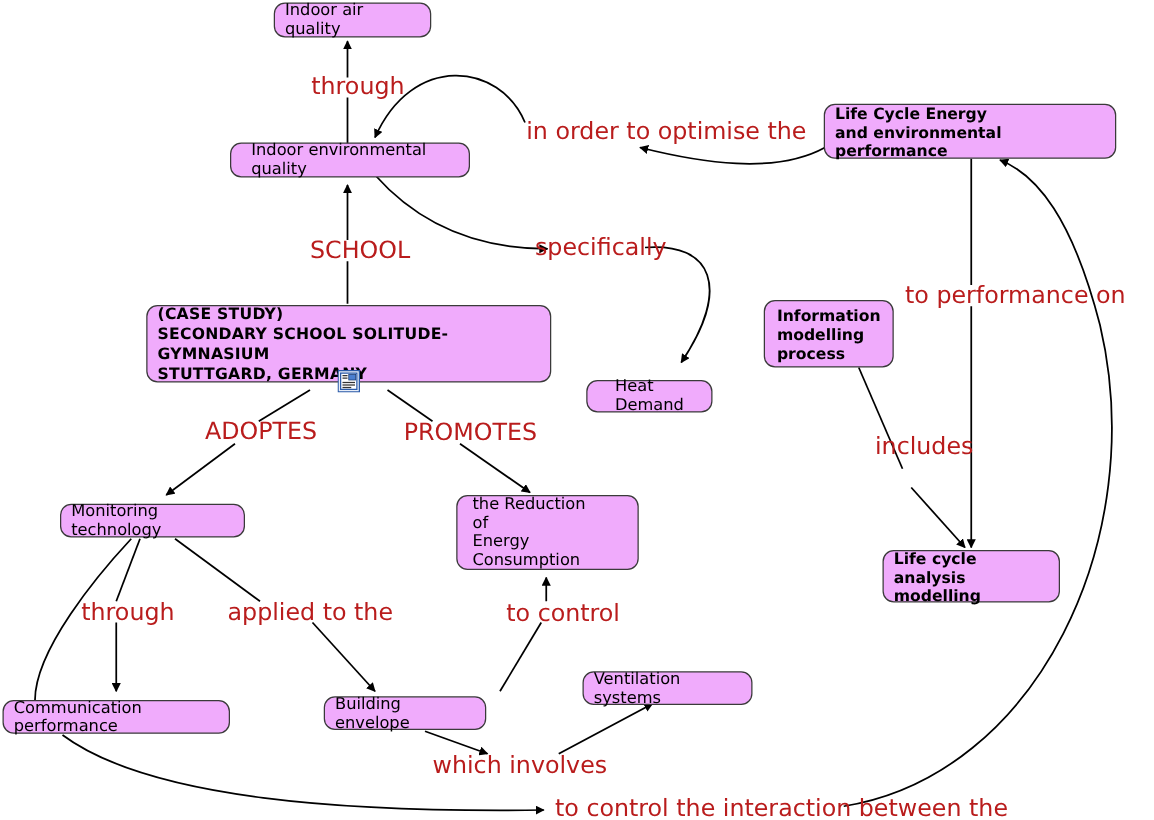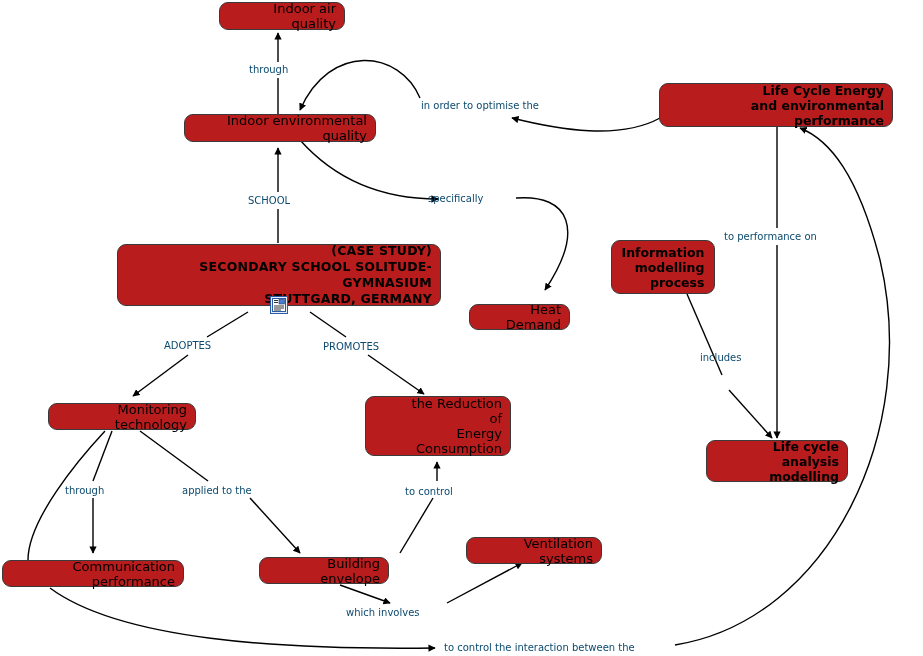--- a/index.html
+++ b/index.html
@@ -20,49 +20,49 @@
   #edges {
     position: absolute;
     left: 0;
     top: 0;
     width: 923px;
     height: 656px;
   }
   .node {
     position: absolute;
     box-sizing: border-box;
-    background: #b91c1c;
+    background: #f0abfc;
     border: 1px solid #3a3a3a;
     border-radius: 9px;
     display: flex;
     align-items: center;
     justify-content: center;
-    text-align: right;
+    text-align: left;
     color: #000000;
     font-size: 13px;
     line-height: 15px;
     padding: 2px 8px;
     z-index: 5;
     white-space: pre-line;
   }
   .node.bold {
     font-weight: bold;
     font-size: 12.5px;
     line-height: 15px;
   }
   .node.caps {
     font-weight: bold;
     font-size: 12.5px;
     line-height: 16px;
     letter-spacing: 0.2px;
   }
   .edge-label {
     position: absolute;
-    color: #0c4a6e;
-    font-size: 10px;
+    color: #b91c1c;
+    font-size: 19px;
     line-height: 15px;
     background: transparent;
     white-space: nowrap;
     z-index: 6;
   }
   .res-icon {
     position: absolute;
     width: 18px;
     height: 18px;
     z-index: 8;

